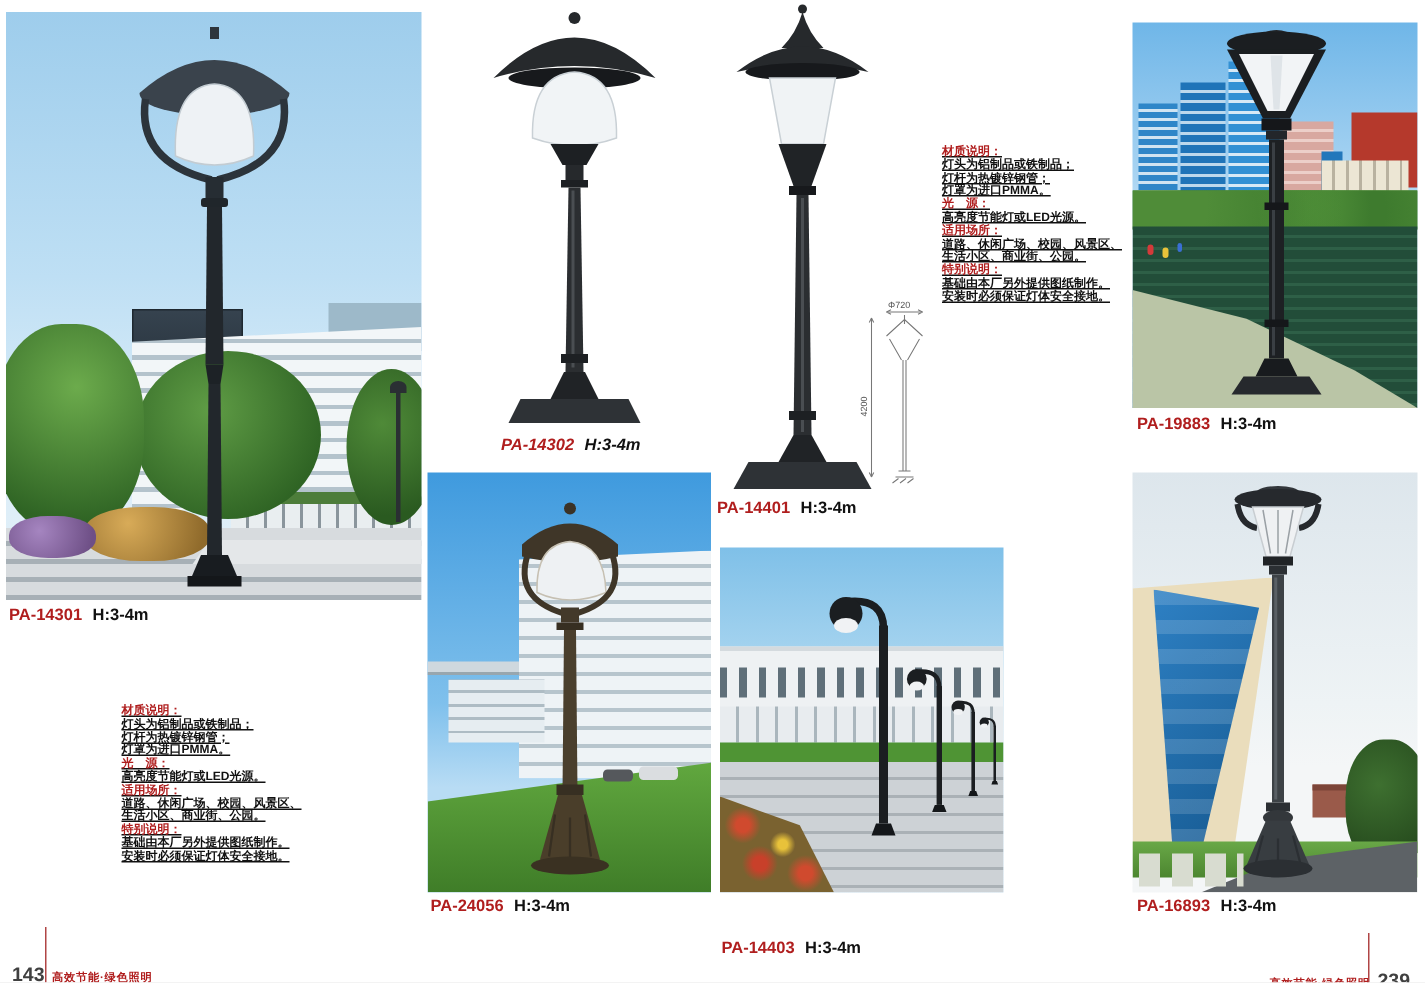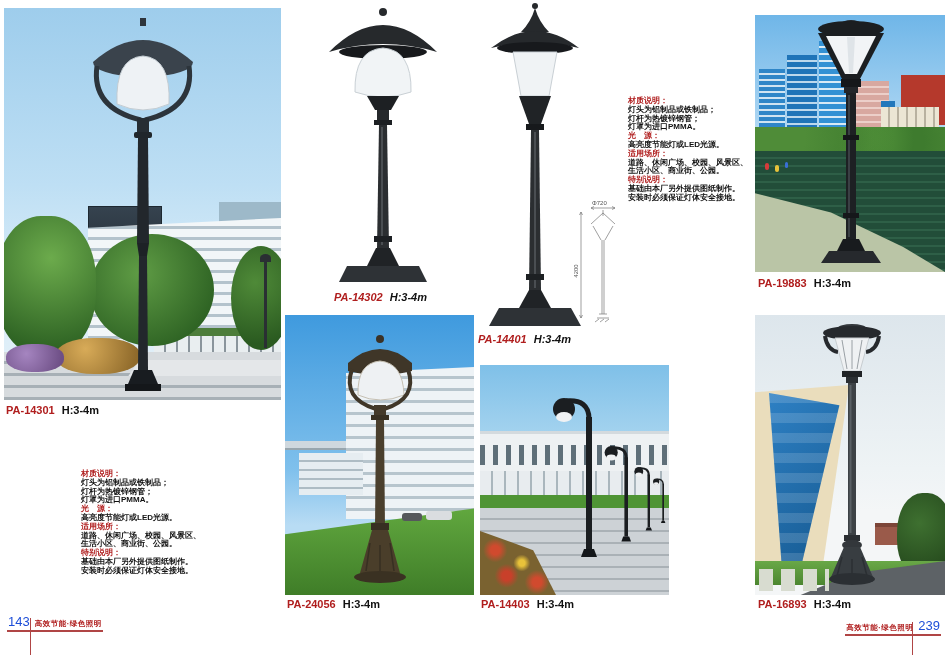--- a/index.html
+++ b/index.html
@@ -125,36 +125,36 @@
   .p6-pavers{left:4px;bottom:4px;width:70px;height:22px;
     background:repeating-linear-gradient(90deg,#d8dcd0 0 14px,transparent 14px 22px);}
 
   
   .label{position:absolute;font-size:11px;white-space:nowrap;}
   .label .model{color:#b01e1e;font-weight:bold;margin-right:7px;}
   .label .hval{color:#111;font-weight:bold;}
   .lb-14301{left:6px;top:404px;}
   .lb-14302{left:334px;top:291px;font-style:italic;}
   .lb-14303{left:287px;top:598px;}
-  .lb-14401{left:478px;top:333px;font-style:italic;}
+  .lb-14401{left:478px;top:333px;}
   .lb-14402{left:758px;top:277px;}
-  .lb-14403{left:481px;top:598px;text-align:center;}
+  .lb-14403{left:481px;top:626px;text-align:center;}
   .lb-14404{left:758px;top:598px;}
 
   
-  .spec{position:absolute;width:160px;font-size:8px;line-height:8.8px;font-weight:bold;color:#111;}
+  .spec{position:absolute;width:160px;font-size:8px;line-height:8.8px;font-weight:bold;color:#111;text-decoration:underline;}
   .spec div{white-space:nowrap;}
   .spec .sh{color:#b01e1e;}
   .spec-left{left:81px;top:470px;}
   .spec-right{left:628px;top:97px;}
 
   
   .foot{position:absolute;display:flex;align-items:flex-end;gap:5px;
         border-bottom:2px solid #b04545;padding:0 1px 2px 1px;}
-  .foot .pg{font-size:13px;font-weight:normal;color:#1d4ed8;line-height:12px;}
+  .foot .pg{font-size:13px;font-weight:bold;color:#404040;line-height:12px;margin-top:28px;}
   .foot .slogan{font-size:7.5px;font-weight:bold;color:#b01e1e;letter-spacing:.5px;line-height:9px;}
   .foot-left{left:7px;top:616px;}
   .foot-right{right:9px;top:620px;}
   .vdesc{position:absolute;width:1px;background:#b04545;}
   .vdesc-left{left:30px;top:618px;height:37px;}
   .vdesc-right{left:912px;top:622px;height:33px;}
 
   svg{display:block;}
 </style>
 </head>

